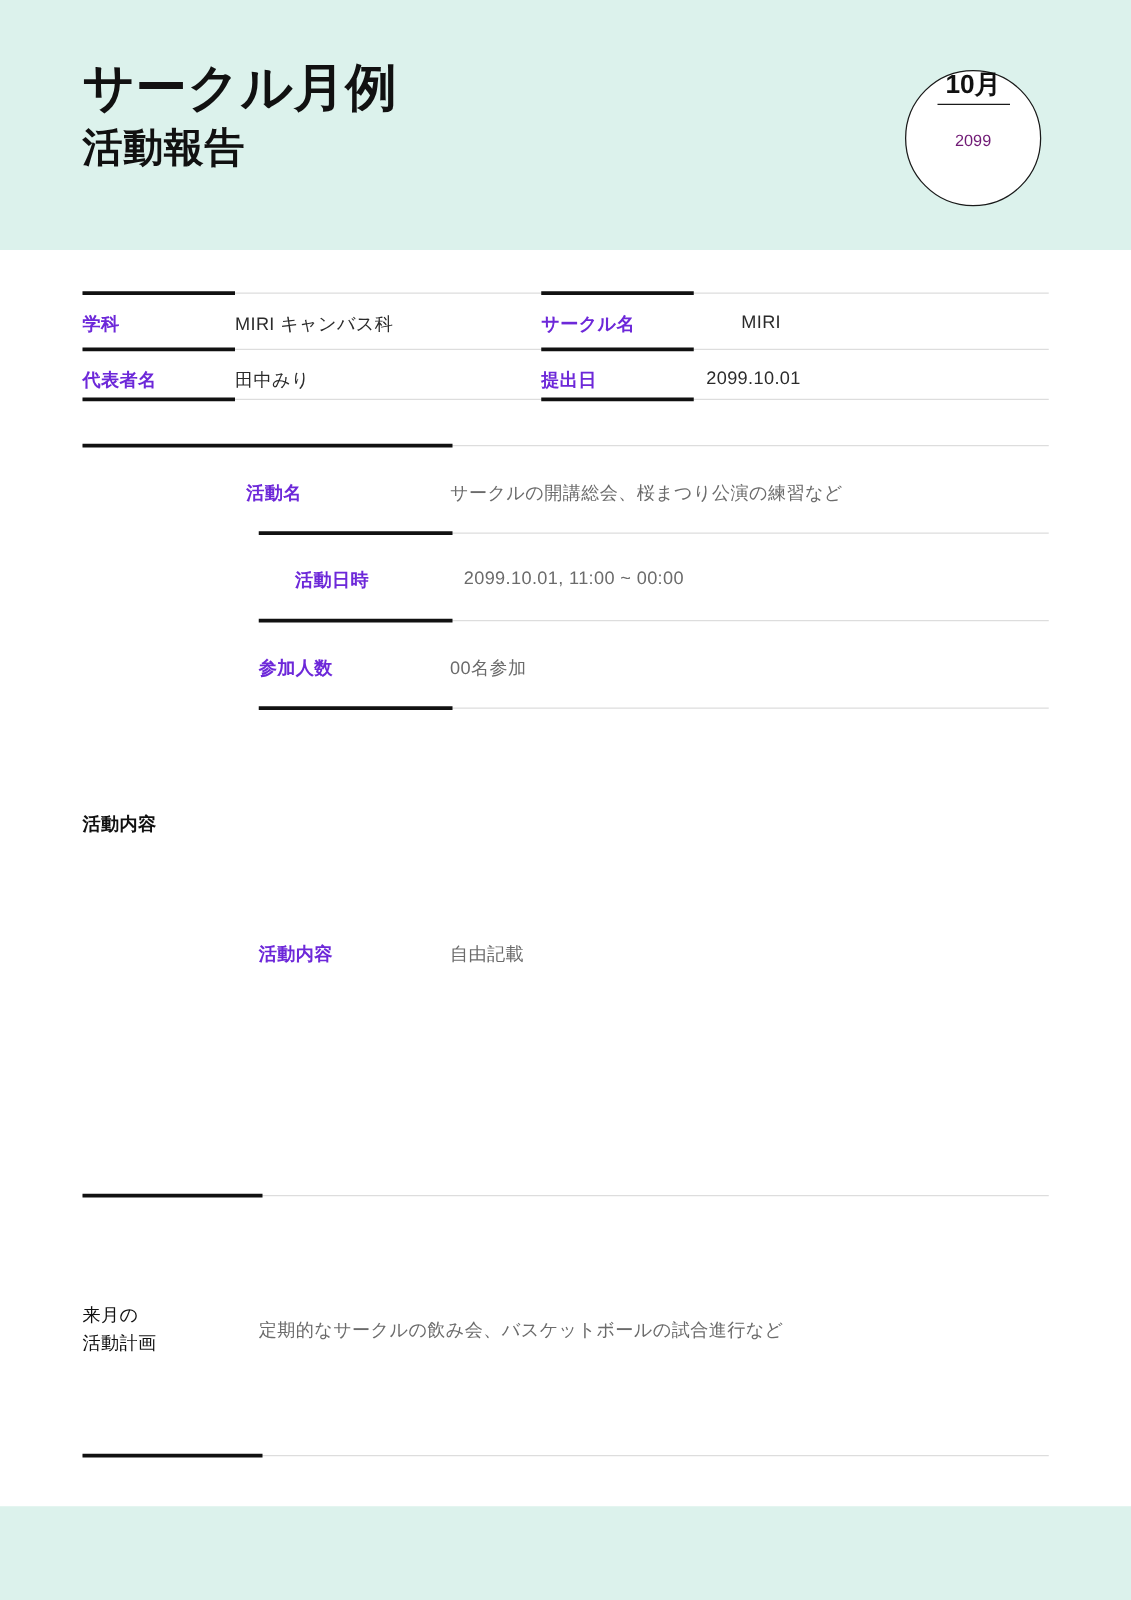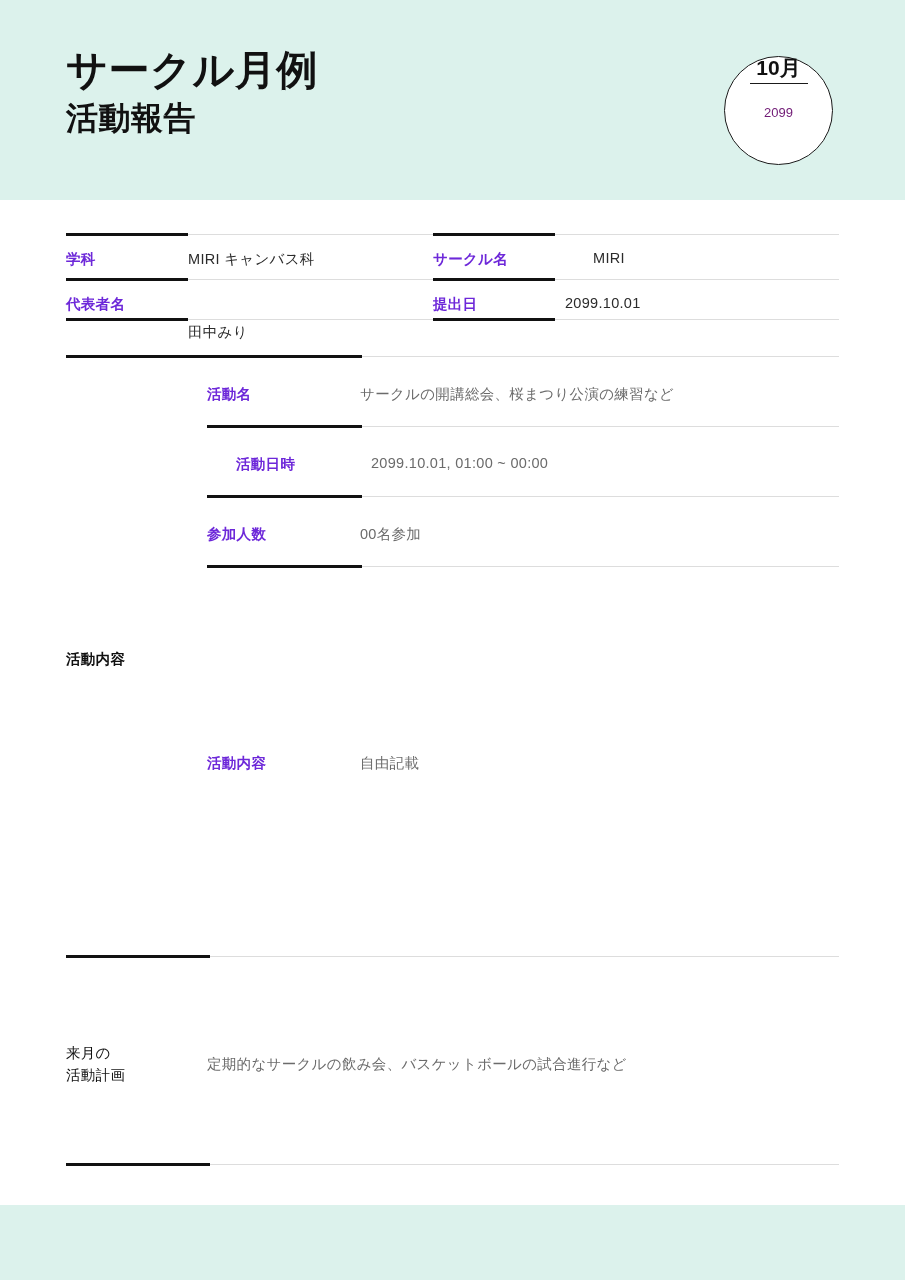--- a/index.html
+++ b/index.html
@@ -162,39 +162,39 @@
 <span class="f-label" style="left:66px;  top:250px;">学科</span>
 <span class="f-value" style="left:188px; top:250px;">MIRI キャンバス科</span>
 <span class="f-label" style="left:433px; top:250px;">サークル名</span>
 <span class="f-value" style="left:565px; top:250px;margin-left:28px;">MIRI</span>
 
 <div class="rule" style="left:66px;  top:279px; width:773px;"></div>
 <div class="rule-dark" style="left:66px;  top:278px; width:122px;"></div>
 <div class="rule-dark" style="left:433px; top:278px; width:122px;"></div>
 
 <span class="f-label" style="left:66px;  top:295px;">代表者名</span>
-<span class="f-value" style="left:188px; top:295px;margin-top:28px;">田中みり</span>
+<span class="f-value" style="left:188px; top:295px;">田中みり</span>
 <span class="f-label" style="left:433px; top:295px;">提出日</span>
 <span class="f-value" style="left:565px; top:295px;">2099.10.01</span>
 
 <div class="rule" style="left:66px;  top:319px; width:773px;"></div>
 <div class="rule-dark" style="left:66px;  top:318px; width:122px;"></div>
 <div class="rule-dark" style="left:433px; top:318px; width:122px;"></div>
 
 <div class="rule" style="left:66px; top:356px; width:773px;"></div>
 <div class="rule-dark" style="left:66px; top:355px; width:296px;"></div>
 
-<span class="f-label" style="left:207px; top:385px;text-align:center;">活動名</span>
+<span class="f-label" style="left:197px; top:385px;text-align:center;">活動名</span>
 <span class="f-value-gray" style="left:360px; top:385px;">サークルの開講総会、桜まつり公演の練習など</span>
 
 <div class="rule" style="left:207px; top:426px; width:632px;"></div>
 <div class="rule-dark" style="left:207px; top:425px; width:155px;"></div>
 
 <span class="f-label" style="left:207px; top:455px;margin-left:29px;">活動日時</span>
-<span class="f-value-gray" style="left:371px; top:455px;">2099.10.01, 01:00 ~ 00:00</span>
+<span class="f-value-gray" style="left:371px; top:455px;">2099.10.01, 11:00 ~ 00:00</span>
 
 <div class="rule" style="left:207px; top:496px; width:632px;"></div>
 <div class="rule-dark" style="left:207px; top:495px; width:155px;"></div>
 
 <span class="f-label" style="left:207px; top:525px;">参加人数</span>
 <span class="f-value-gray" style="left:360px; top:525px;">00名参加</span>
 
 <div class="rule" style="left:207px; top:566px; width:632px;"></div>
 <div class="rule-dark" style="left:207px; top:565px; width:155px;"></div>
 

